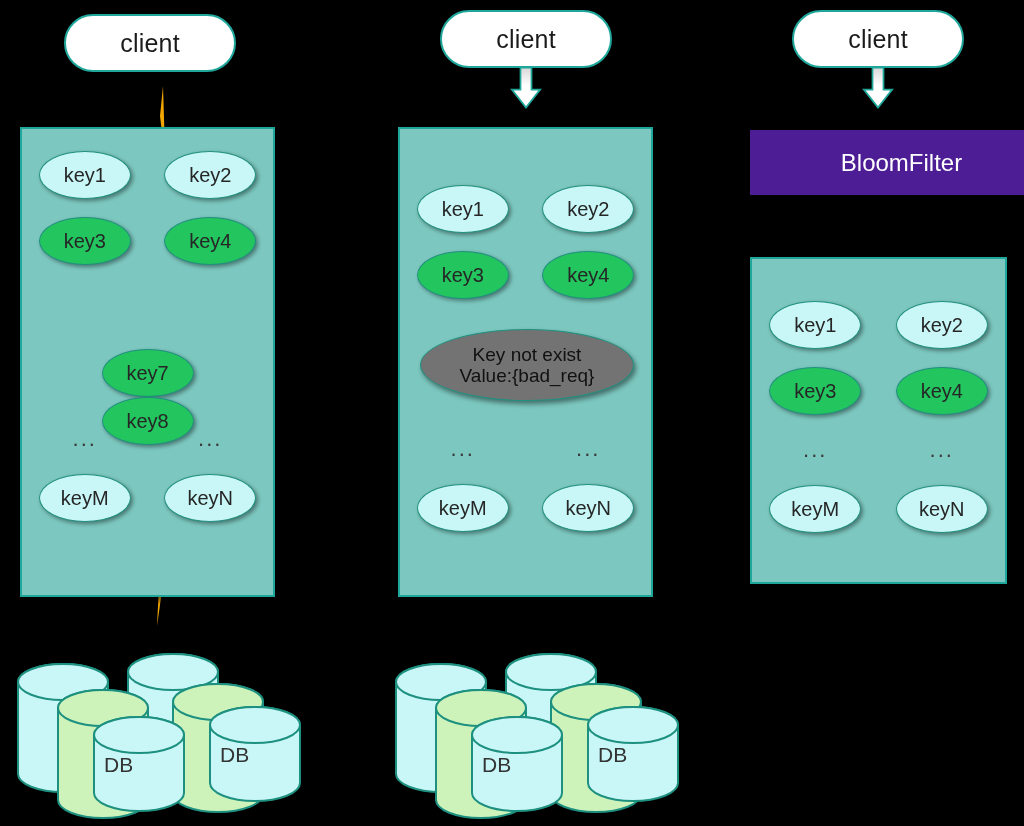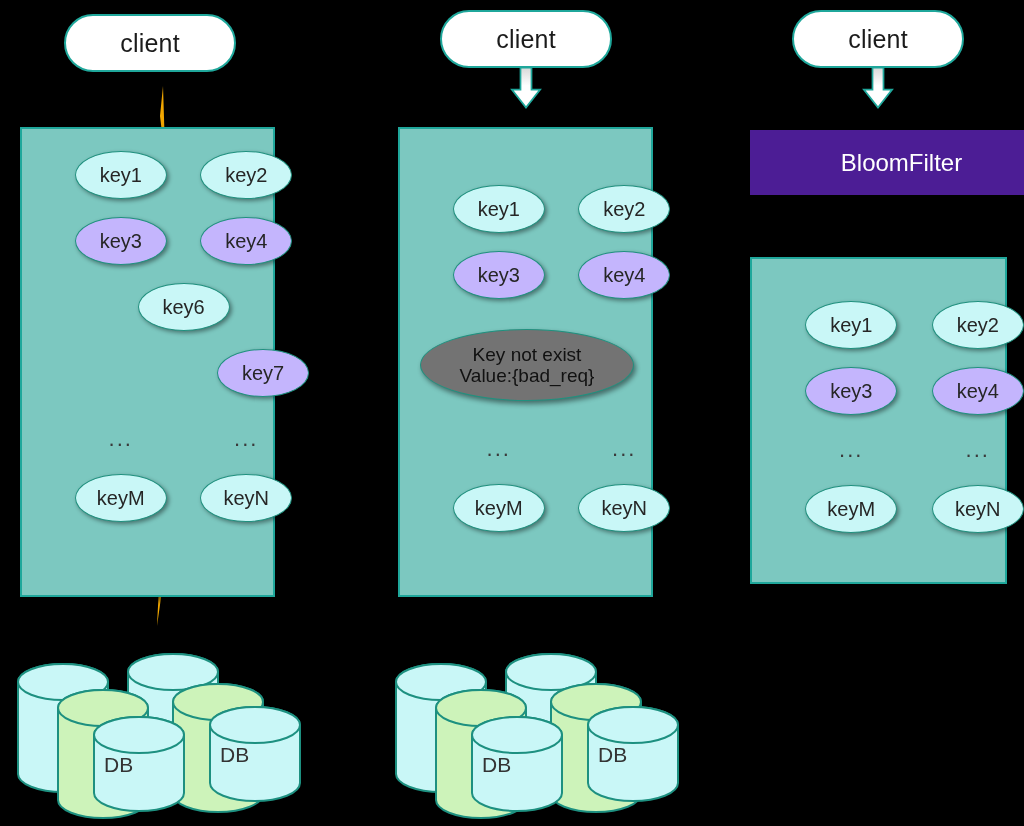--- a/index.html
+++ b/index.html
@@ -58,38 +58,37 @@
     border: 2px solid #1fa79b;
     box-sizing: border-box;
     box-shadow: 3px 4px 6px rgba(0,0,0,0.5);
   }
   .key-row {
     position: absolute;
     left: 0;
     width: 100%;
     display: flex;
     justify-content: space-around;
-    align-items: flex-end;
-    margin-left: 36px;
+    align-items: center;
   }
   .key-oval {
     width: 92px;
     height: 48px;
     border-radius: 50%;
     border: 1.8px solid #20917f;
     box-sizing: border-box;
     display: flex;
     align-items: center;
     justify-content: center;
     font-size: 20px;
     color: #262626;
     box-shadow: 2px 2px 4px rgba(0,0,0,0.42);
   }
   .key-oval.cyan  { background: #c9f7f7; }
-  .key-oval.green { background: #c4b5fd; }
+  .key-oval.green { background: #22c55e; }
   .ellipsis-cell {
     width: 92px;
     height: 48px;
     display: flex;
     align-items: center;
     justify-content: center;
     font-size: 22px;
     color: #3a3a3a;
     letter-spacing: 2px;
   }
@@ -175,28 +174,28 @@
       <div class="key-row" style="top:88px;">
         <div class="key-oval green">
             <span>key3</span>
           </div>
         <div class="key-oval green">
             <span>key4</span>
           </div>
       </div>
 
       <div class="key-row" style="top:154px;">
-        <div class="key-oval cyan">
-            <span>key6</span>
-          </div>
       </div>
 
       <div class="key-row" style="top:220px;flex-direction:column;">
         <div class="key-oval green">
             <span>key7</span>
+          </div>
+        <div class="key-oval green">
+            <span>key8</span>
           </div>
       </div>
 
       <div class="key-row" style="top:286px;">
         <div class="ellipsis-cell">...</div>
         <div class="ellipsis-cell">...</div>
       </div>
 
       <div class="key-row" style="top:345px;">
         <div class="key-oval cyan">

